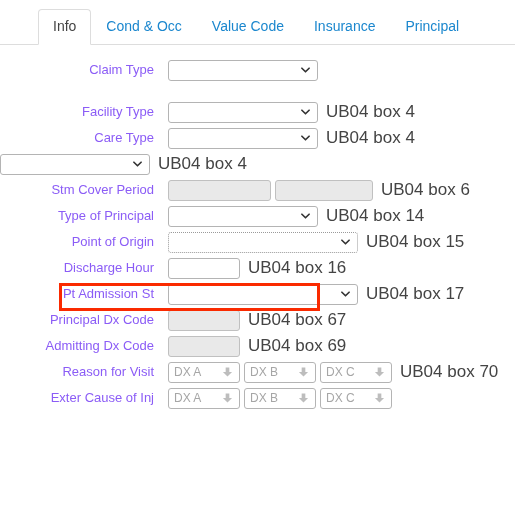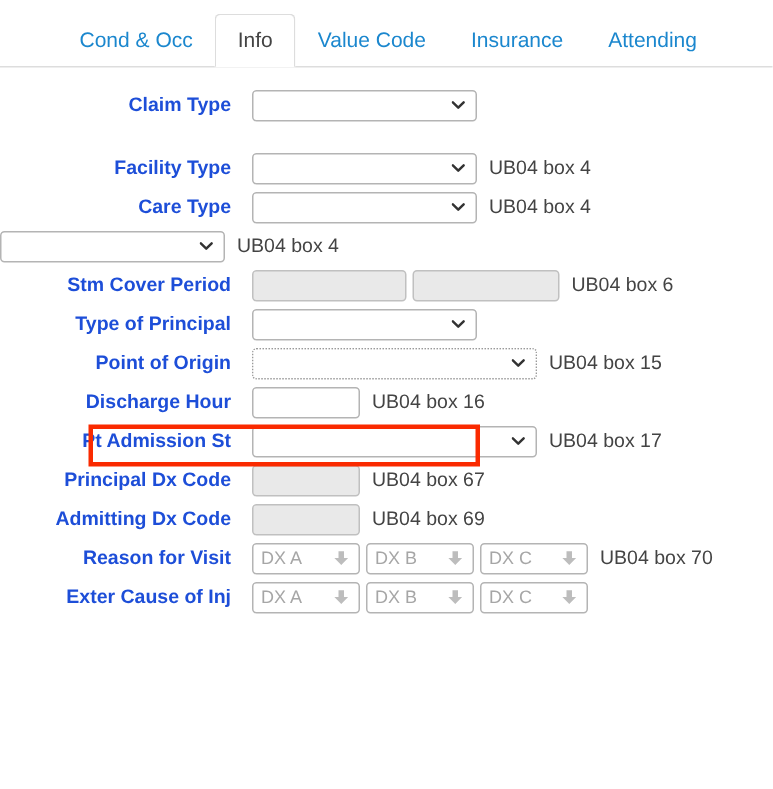--- a/index.html
+++ b/index.html
@@ -71,23 +71,23 @@
   }
   .row.spacer-below { margin-bottom: 16px; }
   .row.tall { height: 72px; align-items: flex-start; }
 
   .lbl {
     width: 168px;
     flex: 0 0 168px;
     text-align: right;
     padding-right: 14px;
     box-sizing: border-box;
-    font-weight: bold;
+    font-weight: normal;
     font-size: 13px;
-    color: #1d4ed8;
+    color: #8b5cf6;
     line-height: 26px;
     white-space: nowrap;
   }
   .row.tall .lbl { line-height: 22px; padding-top: 2px; }
 
   .ctrls {
     display: flex;
     align-items: center;
     gap: 4px;
   }
@@ -163,21 +163,21 @@
     right: 6px;
     top: 50%;
     transform: translateY(-50%);
     width: 11px;
     height: 11px;
   }
   .dx .dxarrow svg { display: block; }
 
   
   .note {
-    font-size: 13px;
+    font-size: 17px;
     color: #444444;
     white-space: nowrap;
     padding-left: 8px;
     line-height: 26px;
   }
   .row.tall .note { line-height: 22px; padding-top: 2px; }
 
   
   .remarks {
     box-sizing: border-box;
@@ -207,25 +207,25 @@
     border: 3px solid #fa2a00;
     box-sizing: border-box;
     pointer-events: none;
     z-index: 5;
   }
 </style>
 </head>
 <body>
 
 <div class="tabstrip">
+  <div class="tab active">Info</div>
   <div class="tab">Cond &amp; Occ</div>
-  <div class="tab active">Info</div>
   <div class="tab">Value Code</div>
   <div class="tab">Insurance</div>
-  <div class="tab">Attending</div>
+  <div class="tab">Principal</div>
 </div>
 
 <div class="form">
 
   <div class="row spacer-below">
     <div class="lbl">Claim Type</div>
     <div class="ctrls">
       <span class="sel w-sel">
         <span class="chev">
           <svg width="9" height="9" viewBox="0 0 10 10">
@@ -291,20 +291,21 @@
     <div class="lbl">Type of Principal</div>
     <div class="ctrls">
       <span class="sel w-sel">
         <span class="chev">
           <svg width="9" height="9" viewBox="0 0 10 10">
               <path d="M1 3 L5 7 L9 3" fill="none" stroke="#333" stroke-width="1.8" stroke-linecap="round" stroke-linejoin="round"></path>
             </svg>
         </span>
       </span>
     </div>
+    <div class="note">UB04 box 14</div>
   </div>
 
   <div class="row">
     <div class="lbl">Point of Origin</div>
     <div class="ctrls">
       <span class="sel w-sel-l focused">
         <span class="chev">
           <svg width="9" height="9" viewBox="0 0 10 10">
               <path d="M1 3 L5 7 L9 3" fill="none" stroke="#333" stroke-width="1.8" stroke-linecap="round" stroke-linejoin="round"></path>
             </svg>

